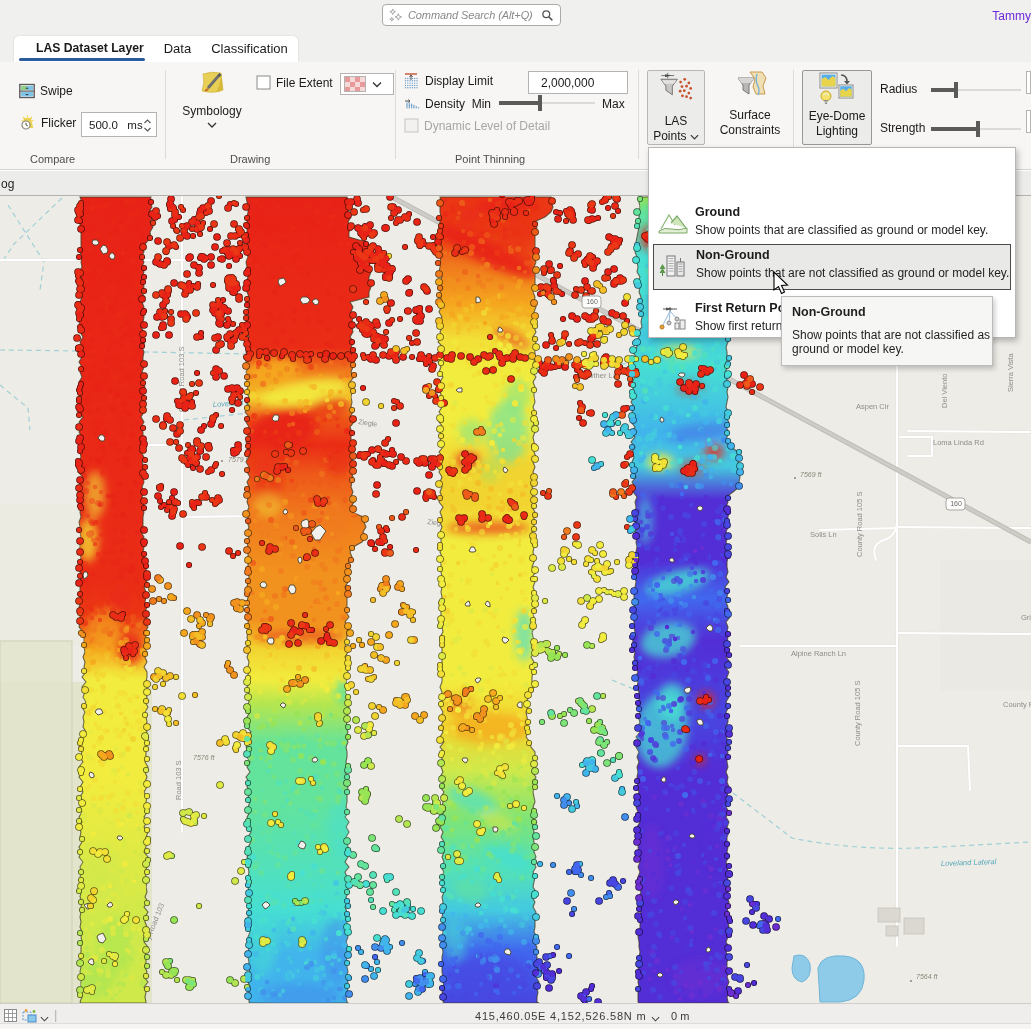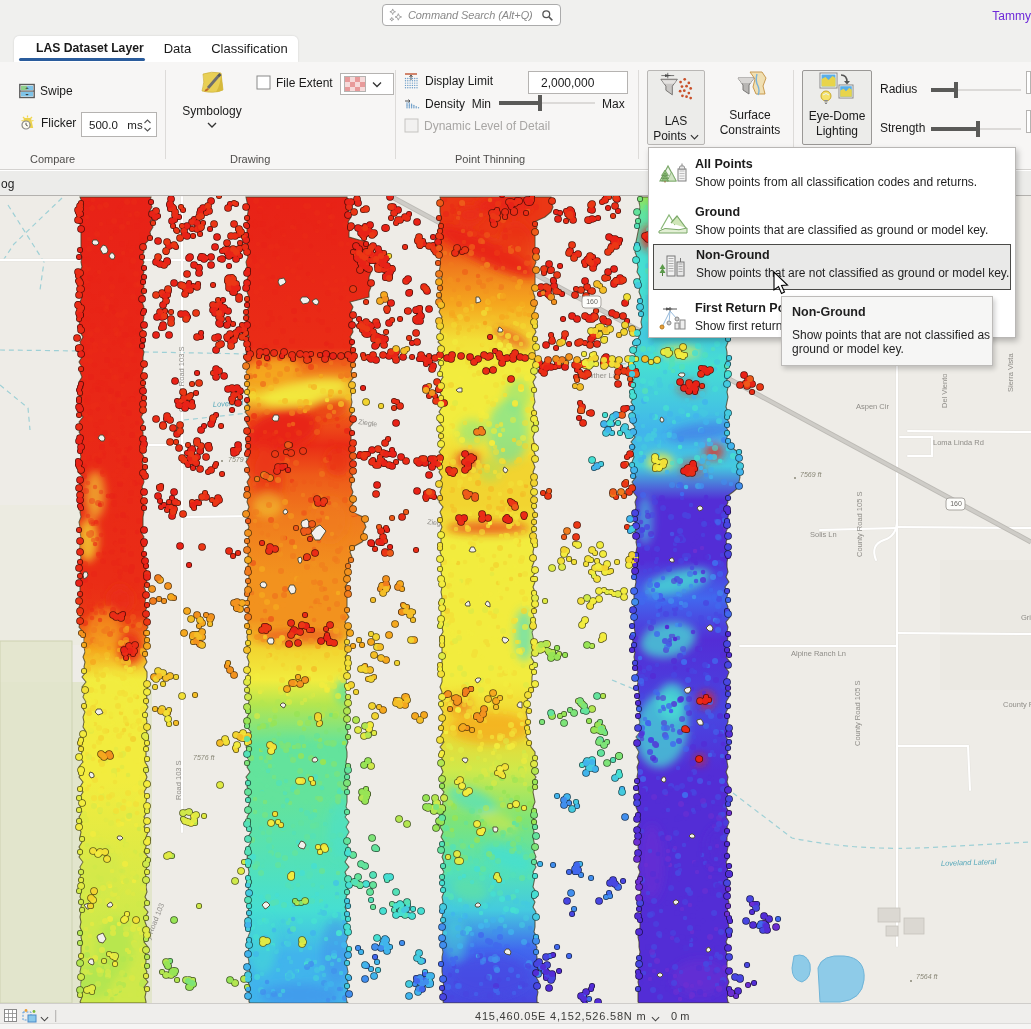--- a/index.html
+++ b/index.html
@@ -1154,34 +1154,20 @@
         </svg></span>
     <span style="position:absolute;left:54px;top:3px;color:#b5b3b1;font-size:13px">|</span>
     <span style="position:absolute;left:475px;top:6px;letter-spacing:0.8px">415,460.05E 4,152,526.58N m</span>
     <span style="position:absolute;left:651px;top:8px"><svg width="9" height="6" viewBox="0 0 10 6">
           <path d="M1 1 L5 5 L9 1" fill="none" stroke="#444" stroke-width="1.2"></path>
         </svg></span>
     <span style="position:absolute;left:671px;top:6px">0 m</span>
   </div>
 
   <div id="menu" class="abs">
-    <div class="mi" style="top:6px">
-        <svg class="micon" viewBox="0 0 32 32">
-          <path d="M3 22 L11 7 L19 22 Z" fill="#eef5ea" stroke="#7aa868" stroke-width="1.2"></path>
-          <path d="M14.5 13 L19 22 H10Z" fill="#cfe4c2" stroke="#7aa868" stroke-width="0.8"></path>
-          <path d="M8 11 l3.5 5.5 h-7Z M8 14 l3.5 5.5 h-7Z M8 17 l3.5 5 h-7Z" fill="#8fbf7a" stroke="#5a8a4a" stroke-width="0.6"></path>
-          <path d="M8 22 v1.5" stroke="#9a6a3a" stroke-width="1.2"></path>
-          <rect x="21" y="10" width="8" height="12" fill="#f4f4f4" stroke="#808080"></rect>
-          <path d="M22.5 12 h5 M22.5 14.5 h5 M22.5 17 h5 M22.5 19.5 h5" stroke="#b0b0b0" stroke-width="0.8"></path>
-          <path d="M23 7 h4 l1 3 h-6Z" fill="#e8e8e8" stroke="#808080" stroke-width="0.8"></path>
-          <path d="M25 4.5 V7" stroke="#808080"></path>
-        </svg>
-        <div class="t">All Points</div>
-        <div class="d">Show points from all classification codes and returns.</div>
-      </div>
     <div class="mi" style="top:54px">
         <svg class="micon" viewBox="0 0 32 32">
           <path d="M2 24 Q8 20 14 22 Q22 24 30 21 L30 26 L2 26Z" fill="#e2efd4" stroke="#7aa868" stroke-width="1"></path>
           <path d="M4 22 L12 8 L18 18" fill="none" stroke="#8ab878" stroke-width="1.2"></path>
           <path d="M14 16 L20 9 L29 21" fill="#cfe6b8" stroke="#7aa868" stroke-width="1.2"></path>
         </svg>
         <div class="t">Ground</div>
         <div class="d">Show points that are classified as ground or model key.</div>
       </div>
     <div class="mi sel" style="top:96px;height:46px">

